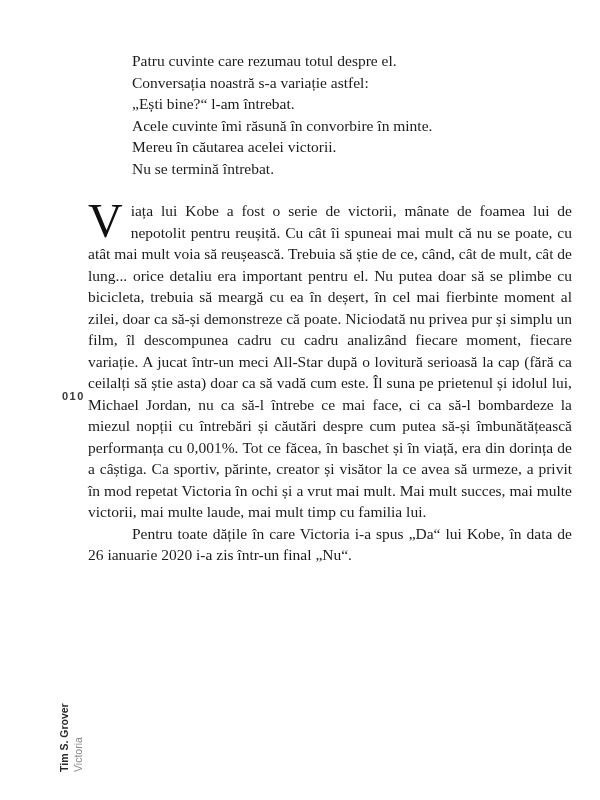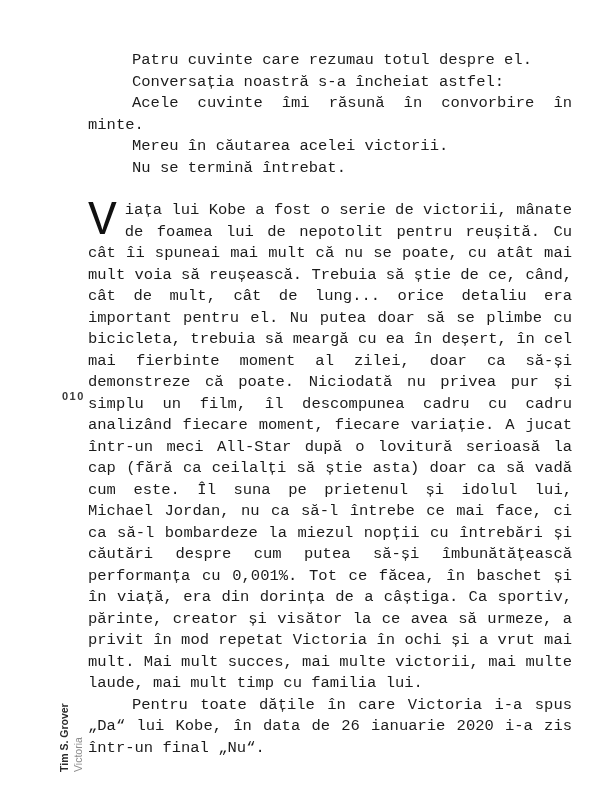--- a/index.html
+++ b/index.html
@@ -49,21 +49,20 @@
   }
   
   .text-column {
     position: absolute;
     left: 88px;
     top: 50px;
     width: 484px;
     font-size: 15.5px;
     line-height: 21.5px;
     text-align: justify;
-    font-family: Liberation Mono, monospace;
   }
   .text-column p {
     margin: 0;
     text-indent: 44px;
   }
   .section-gap {
     height: 21px;
   }
   p.dropcap-para {
     text-indent: 0;
@@ -84,21 +83,22 @@
   <div class="page-number">010</div>
 
   <div class="spine">
     <div class="spine-author">Tim S. Grover</div>
     <div class="spine-title">Victoria</div>
   </div>
 
   <div class="text-column">
 
     <p>Patru cuvinte care rezumau totul despre el.</p>
-    <p>Conversația noastră s-a încheiat astfel:</p>
+    <p>Conversația noastră s-a variație astfel:</p>
+    <p>„Ești bine?“ l-am întrebat.</p>
     <p>Acele cuvinte îmi răsună în convorbire în minte.</p>
     <p>Mereu în căutarea acelei victorii.</p>
     <p>Nu se termină întrebat.</p>
 
     <div class="section-gap"></div>
 
     <p class="dropcap-para"><span class="dropcap">V</span><span>iața lui Kobe a fost o serie de victorii, mânate de foamea lui de nepotolit pentru reușită. Cu cât îi spuneai mai mult că nu se poate, cu atât mai mult voia să reușească. Trebuia să știe de ce, când, cât de mult, cât de lung... orice detaliu era important pentru el. Nu putea doar să se plimbe cu bicicleta, trebuia să meargă cu ea în deșert, în cel mai fierbinte moment al zilei, doar ca să-și demonstreze că poate. Niciodată nu privea pur și simplu un film, îl descompunea cadru cu cadru analizând fiecare moment, fiecare variație. A jucat într-un meci All-Star după o lovitură serioasă la cap (fără ca ceilalți să știe asta) doar ca să vadă cum este. Îl suna pe prietenul și idolul lui, Michael Jordan, nu ca să-l întrebe ce mai face, ci ca să-l bombardeze la miezul nopții cu întrebări și căutări despre cum putea să-și îmbunătățească performanța cu 0,001%. Tot ce făcea, în baschet și în viață, era din dorința de a câștiga. Ca sportiv, părinte, creator și visător la ce avea să urmeze, a privit în mod repetat Victoria în ochi și a vrut mai mult. Mai mult succes, mai multe victorii, mai multe laude, mai mult timp cu familia lui.</span></p>
 
     <p>Pentru toate dățile în care Victoria i-a spus „Da“ lui Kobe, în data de 26 ianuarie 2020 i-a zis într-un final „Nu“.</p>
 

